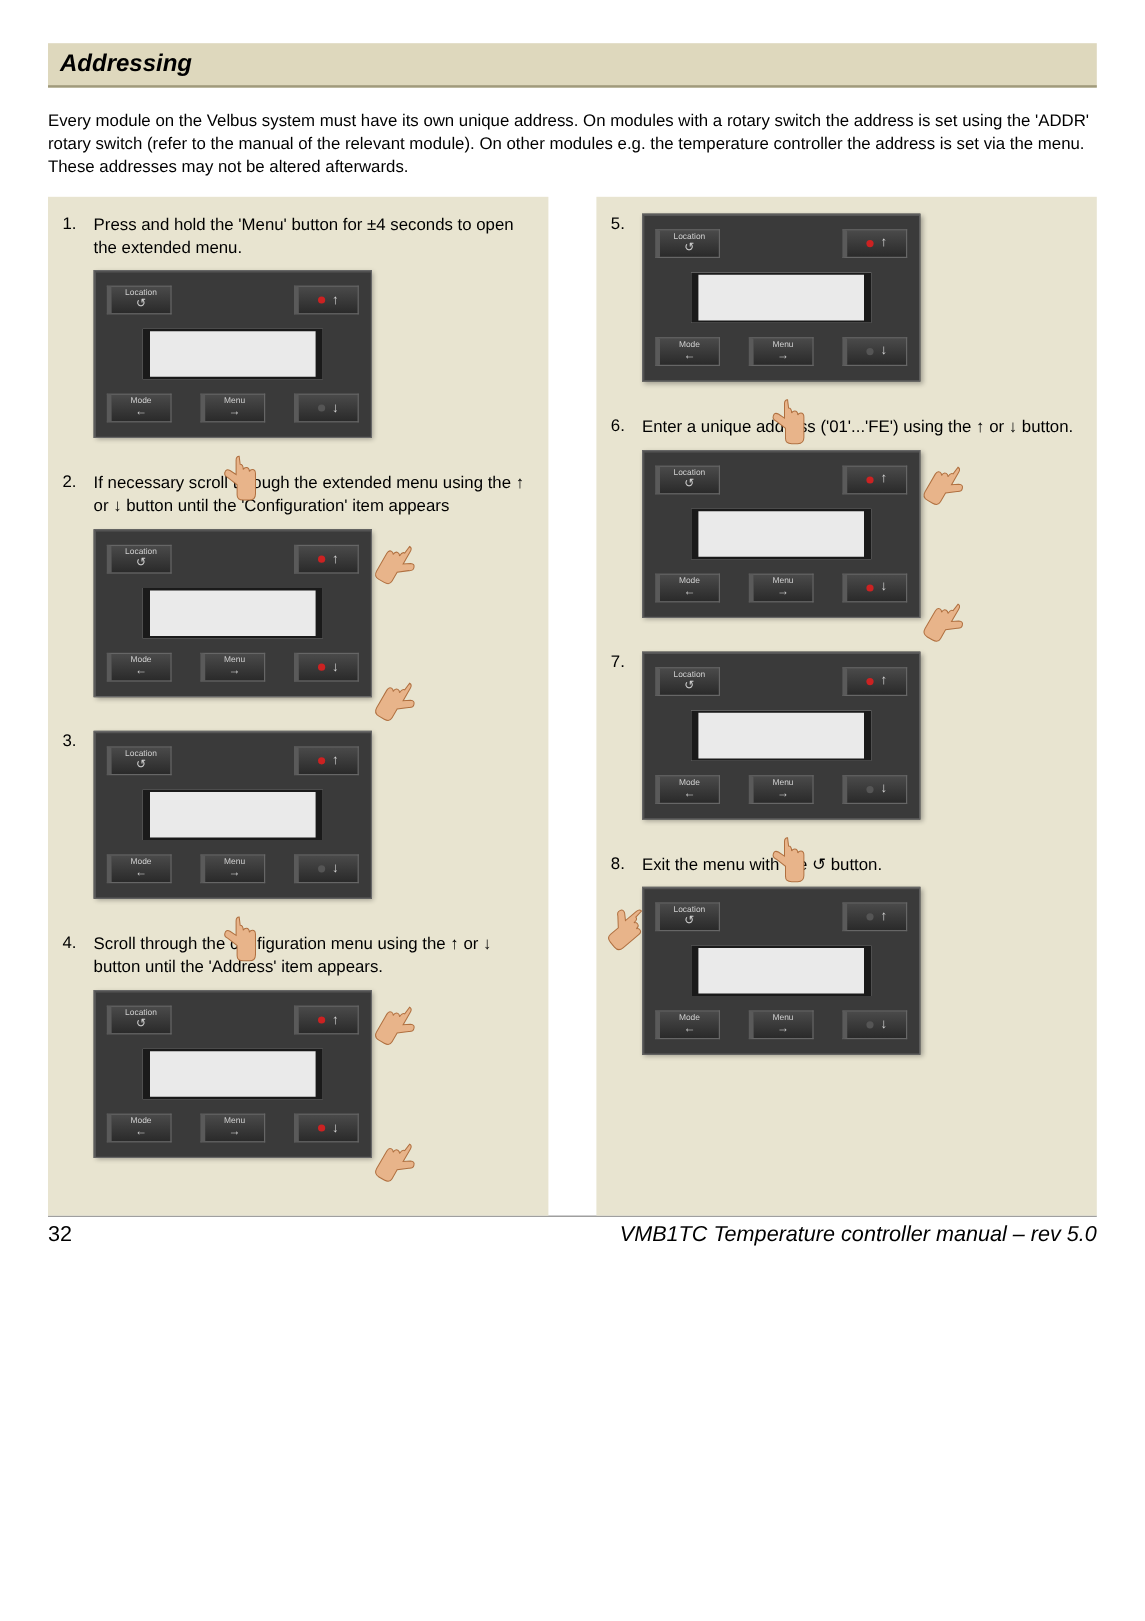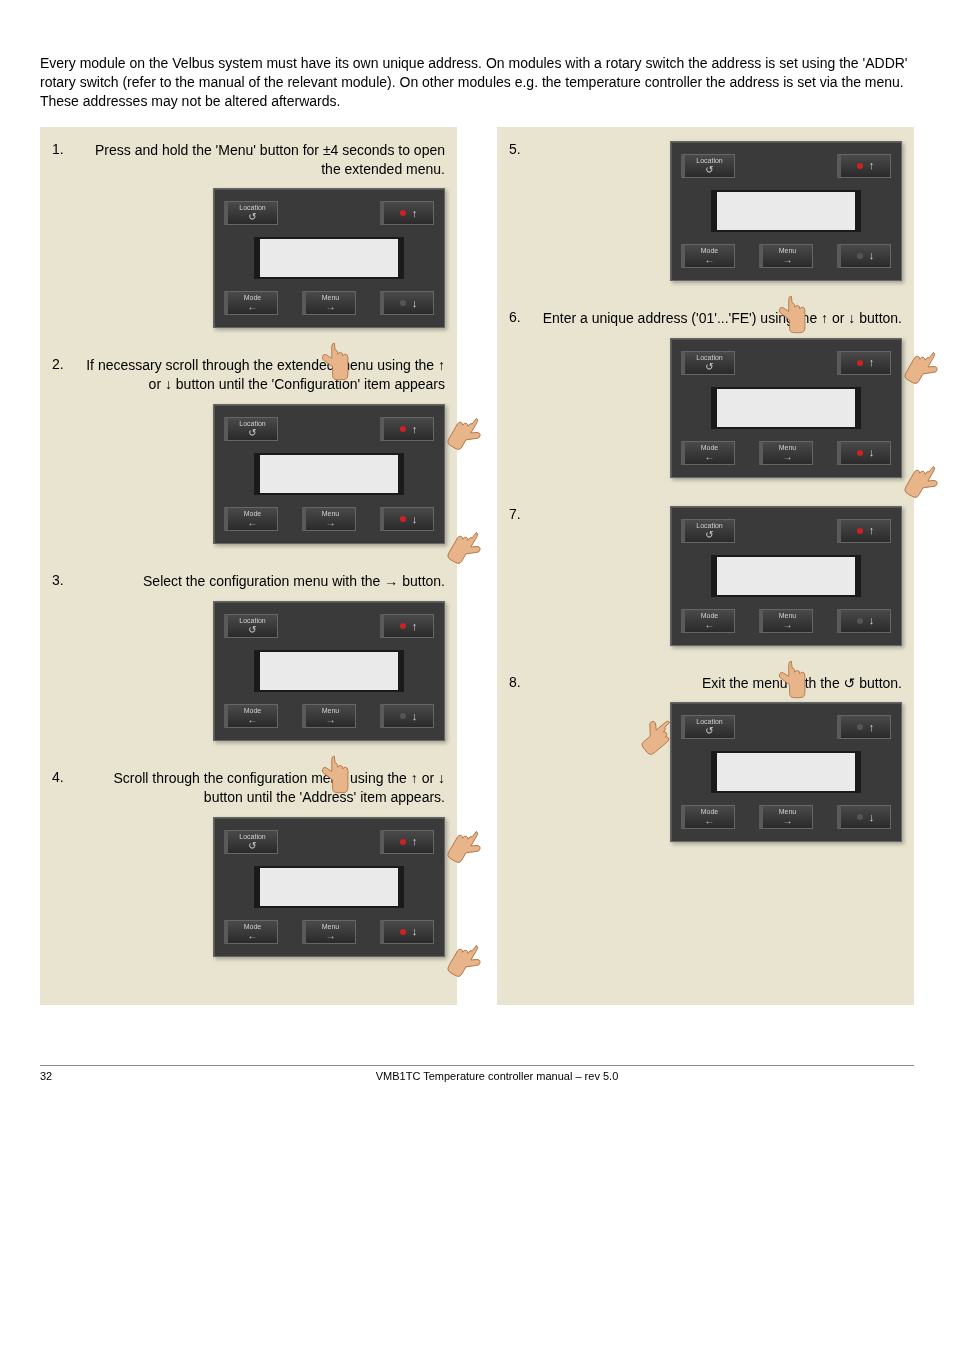--- a/index.html
+++ b/index.html
@@ -40,21 +40,20 @@
   .step {
     display: flex;
     margin-bottom: 28px;
   }
   .step-num {
     width: 26px;
     flex-shrink: 0;
   }
   .step-body {
     flex: 1;
-    text-align: right;
   }
   .step-text {
     margin-bottom: 10px;
     line-height: 1.35;
   }
   .panel-wrap {
     position: relative;
     display: inline-block;
   }
   .panel {
@@ -118,34 +117,36 @@
   }
   .panel-row .spacer { flex: 1; }
   .hand {
     position: absolute;
     width: 34px;
     height: 46px;
     pointer-events: none;
   }
   .hand svg { width: 100%; height: 100%; }
   .footer {
-    margin-top: 60px;
     border-top: 1px solid #888;
     padding-top: 4px;
     display: flex;
-    font-size: 11px;
+    font-size: 18px;
   }
   .footer .pnum { width: 40px; }
-  .footer .ftext { flex: 1; text-align: center; }
+  .footer .ftext { flex: 1; text-align: right; font-style: italic; }
 </style>
 </head>
 <body>
 
 <div class="page">
 
+  <div class="title-bar">
+    <h1>Addressing</h1>
+  </div>
 
   <p class="intro">Every module on the Velbus system must have its own unique address. On modules with a rotary switch the address is set using the 'ADDR' rotary switch (refer to the manual of the relevant module). On other modules e.g. the temperature controller the address is set via the menu. These addresses may not be altered afterwards.</p>
 
   <div class="cols">
     <div class="col" id="col-left">
         <div class="step">
       <div class="step-num">1.</div>
       <div class="step-body">
         <div class="step-text">Press and hold the 'Menu' button for ±4 seconds to open the extended menu.</div>
         
@@ -229,21 +230,20 @@
     <g fill="#e8b48a" stroke="#b07040" stroke-width="1">
       <path d="M18 4 q-3 0 -3 4 v14 l-6 -4 q-4 -2 -5 2 q-1 3 3 5 l9 7 v10 q0 5 6 5 h6 q6 0 6 -6 v-20 q0 -4 -3 -4 q-2 0 -3 2 q0 -4 -3 -4 q-2 0 -3 2 q0 -5 -3 -5 z"></path>
     </g>
   </svg></div>
   </div>
       </div>
         </div>
         <div class="step">
       <div class="step-num">3.</div>
       <div class="step-body">
-        <div class="step-text">Select the configuration menu with the → button.</div>
         
   <div class="panel-wrap">
     <div class="panel">
       <div class="panel-row">
         <div class="panel-btn">
           <span>Location</span>
           <span class="sym">↺</span>
         </div>
         <div class="spacer"></div>
         <div class="panel-btn iconbtn ">

